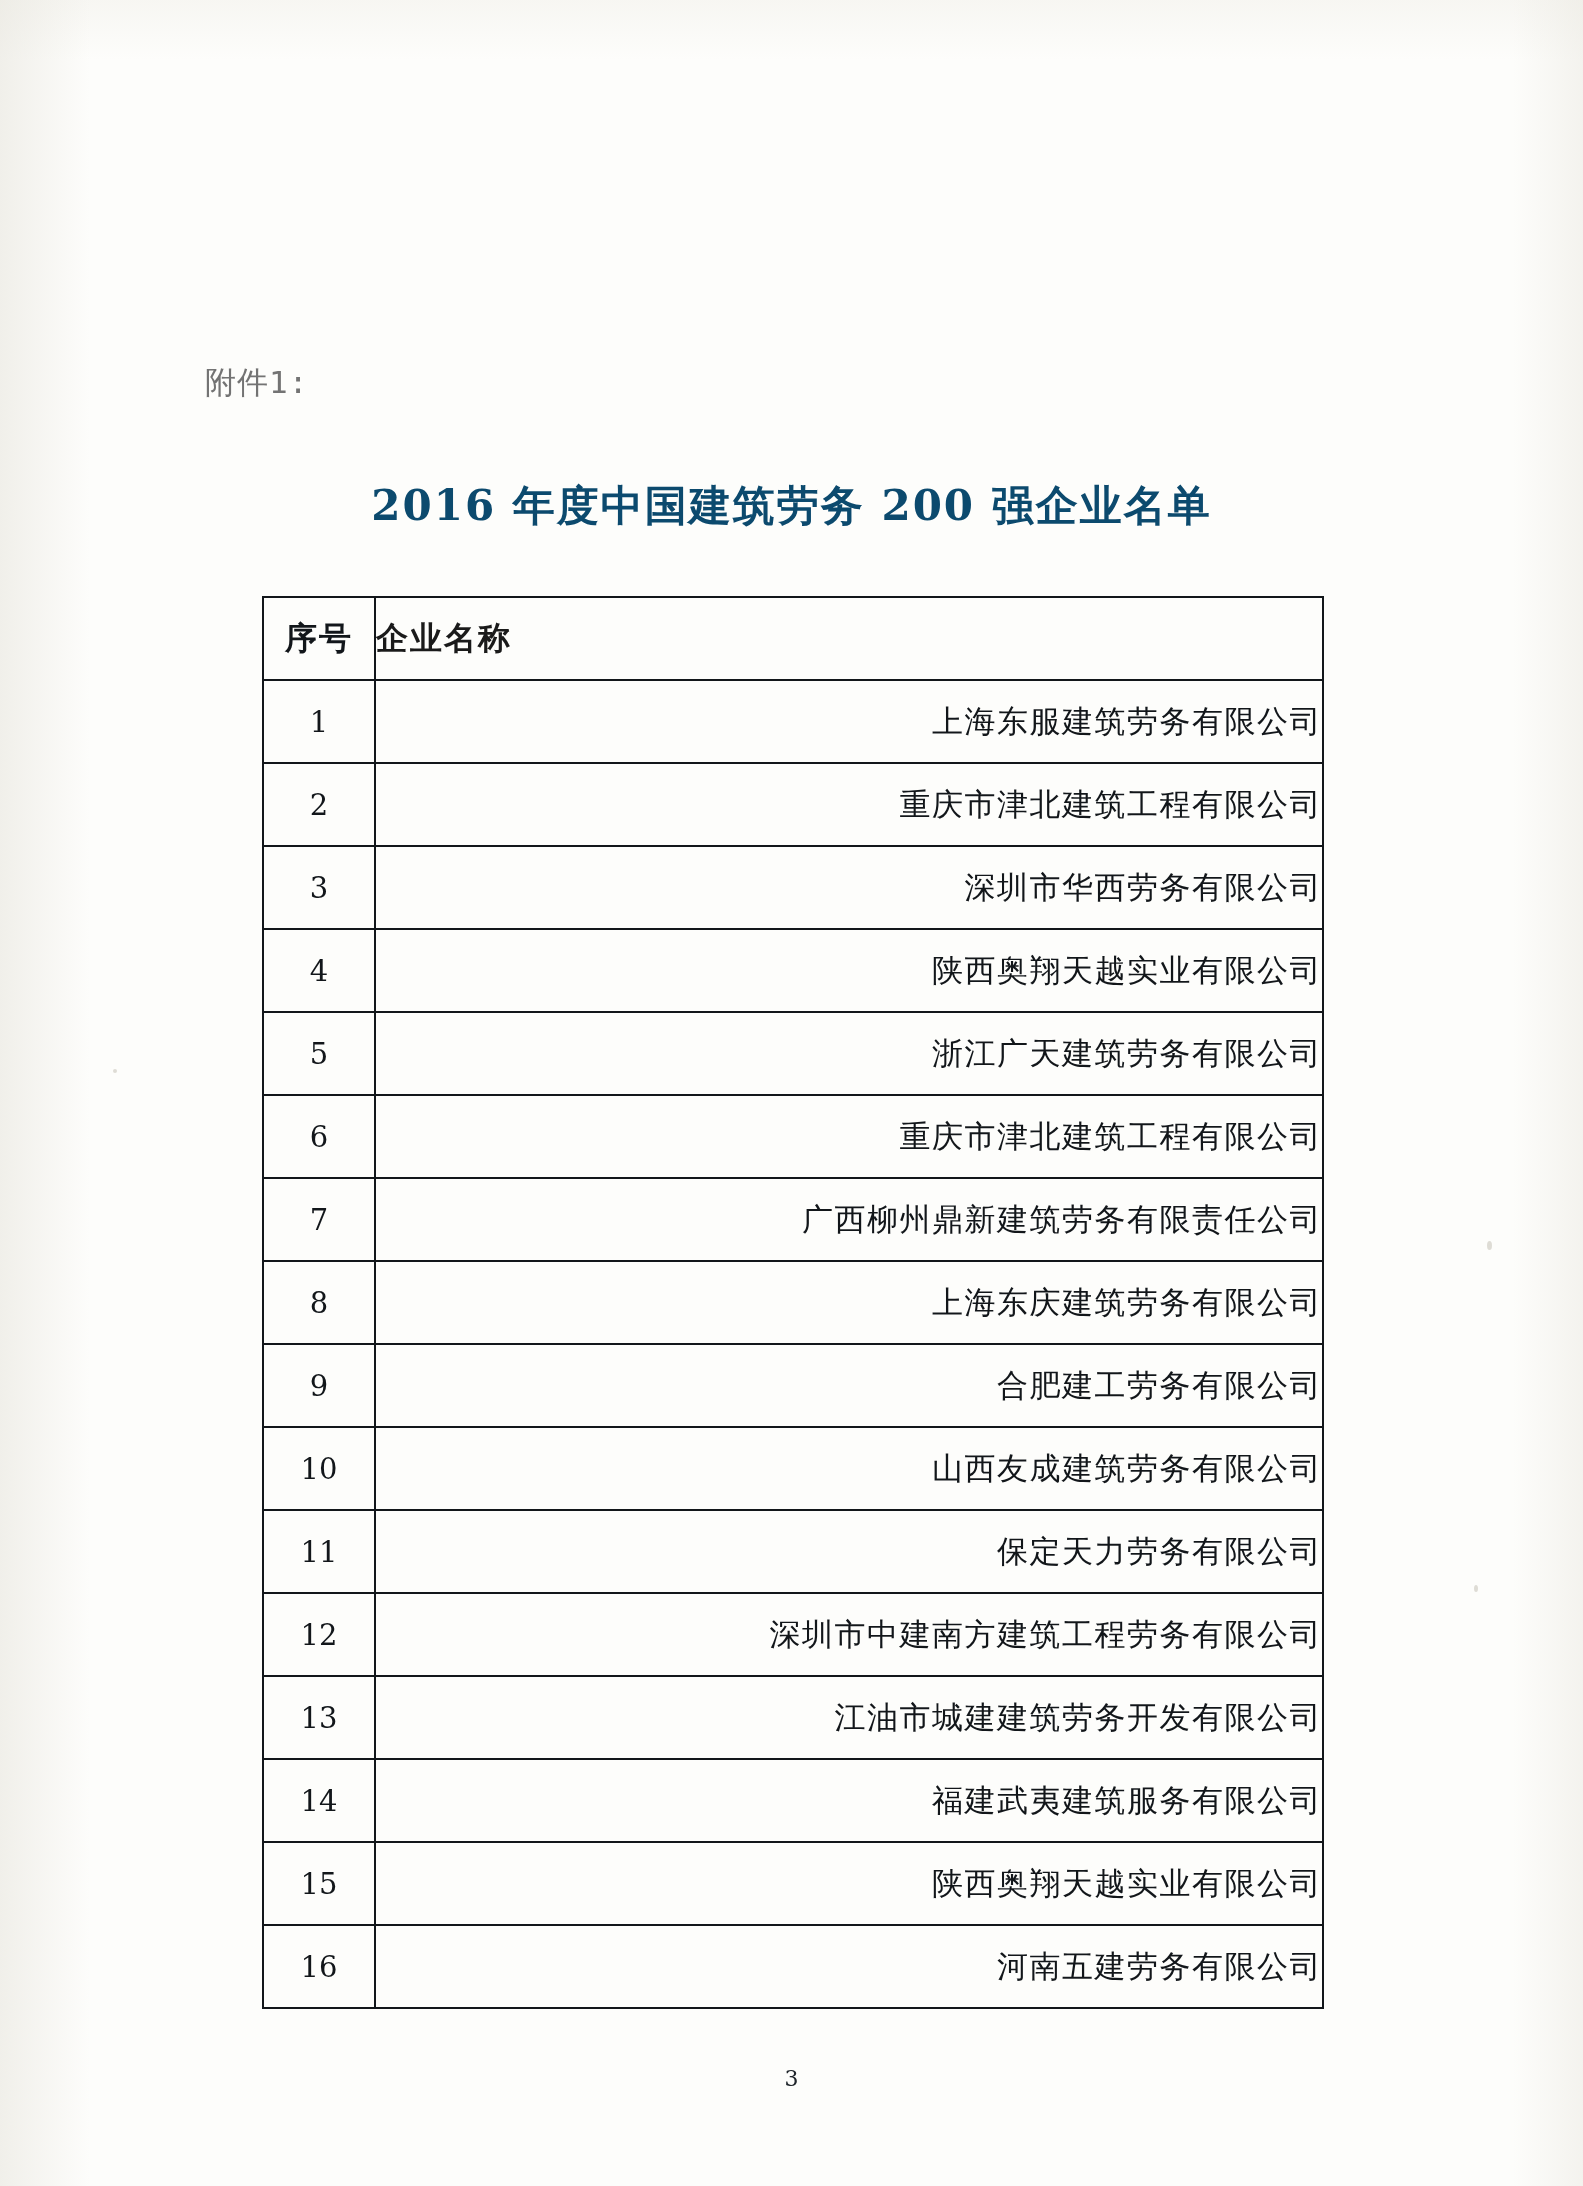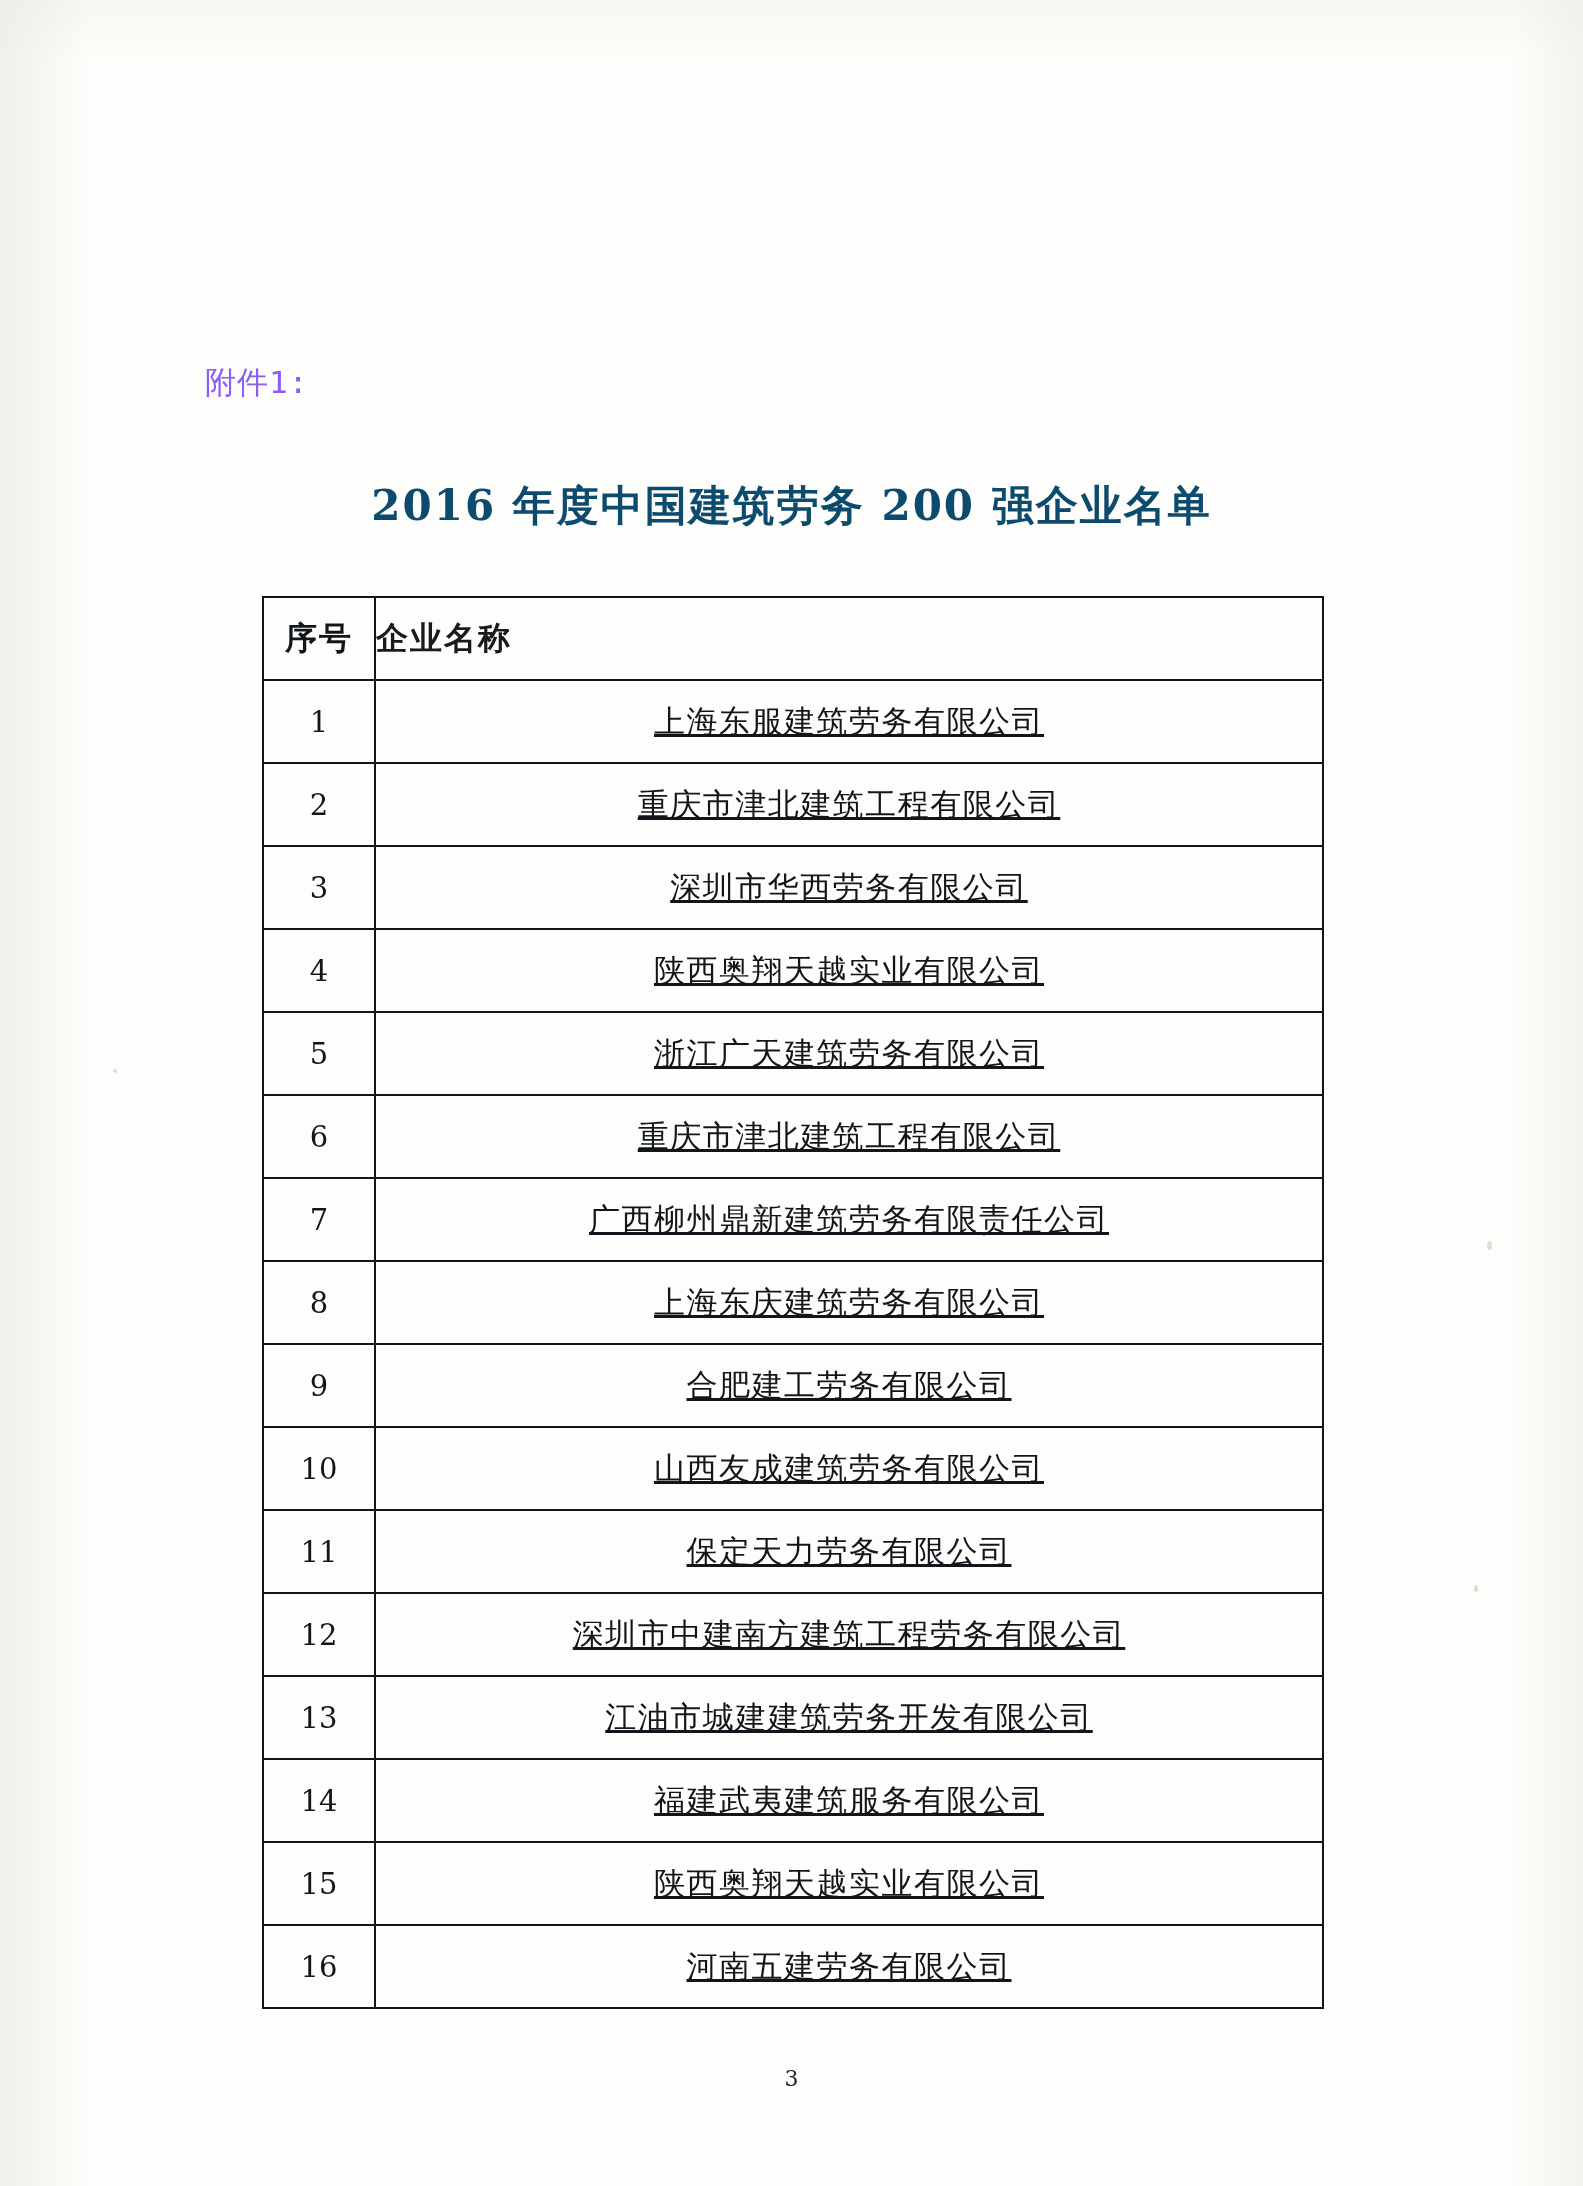--- a/index.html
+++ b/index.html
@@ -30,21 +30,21 @@
       linear-gradient(180deg, rgba(236,234,226,0.35) 0px, rgba(255,255,255,0) 60px);
     pointer-events: none;
   }
   .attachment-label {
     position: absolute;
     left: 205px;
     top: 362px;
     font-family: "DejaVu Sans Mono", monospace;
     font-size: 31px;
     letter-spacing: 1px;
-    color: #8b5cf6;
+    color: #737373;
   }
   .doc-title {
     position: absolute;
     left: 0;
     right: 0;
     top: 478px;
     text-align: center;
     font-family: "DejaVu Serif", serif;
     font-weight: 700;
     font-size: 42px;
@@ -76,28 +76,27 @@
     font-size: 29px;
     color: #12161a;
   }
   th.th-no, th.th-name {
     font-weight: 700;
     font-size: 32px;
     letter-spacing: 2px;
   }
   th.th-name { text-align: left; }
   td.cell-name {
-    text-align: center;
+    text-align: right;
     padding-left: 26px;
     font-family: "DejaVu Serif", serif;
     font-size: 31px;
     letter-spacing: 1.5px;
     color: #12161a;
     white-space: nowrap;
-    text-decoration: underline;
   }
   .page-number {
     position: absolute;
     left: 0;
     right: 0;
     top: 2066px;
     text-align: center;
     font-family: "DejaVu Serif", serif;
     font-size: 22px;
     color: #20262c;

